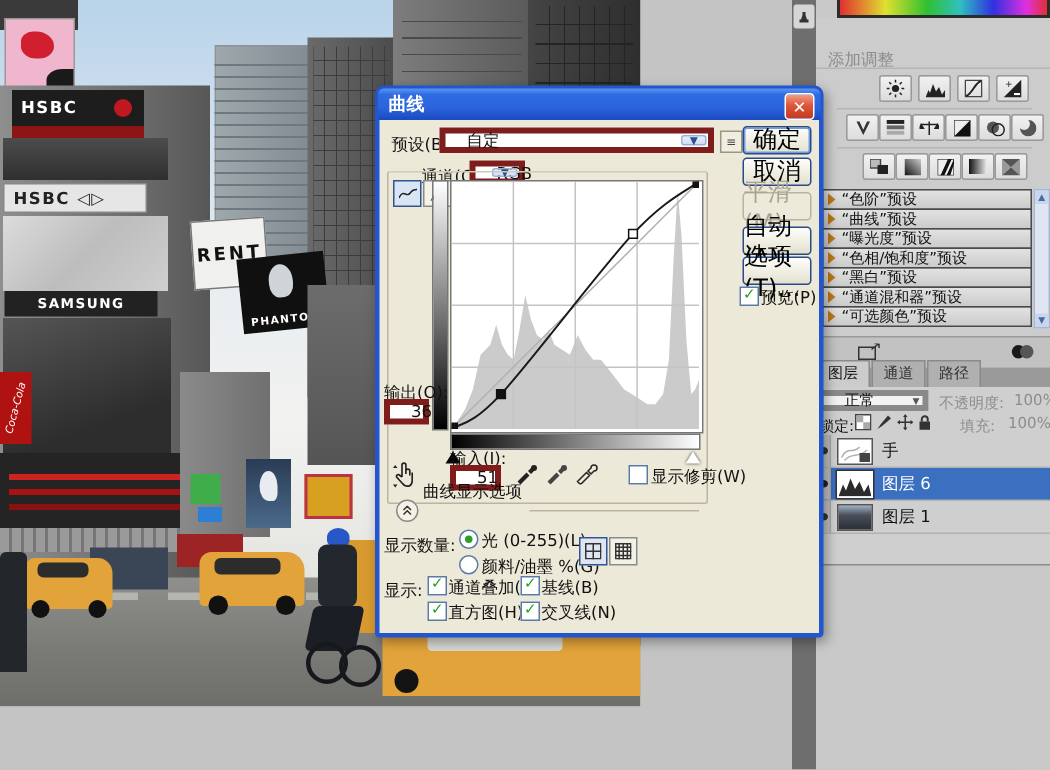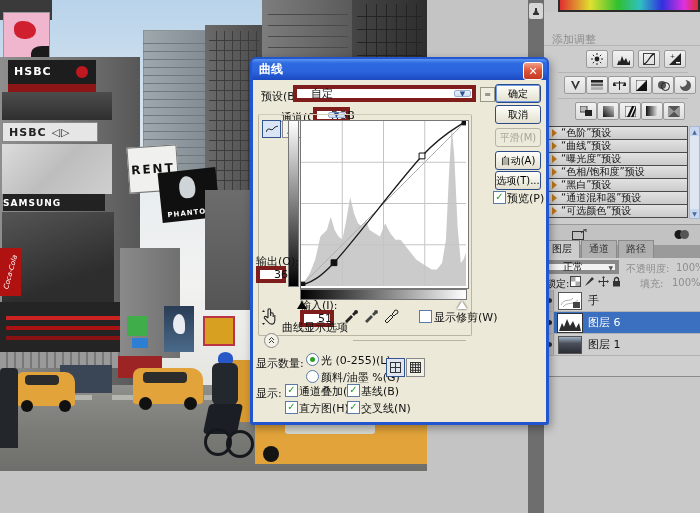--- a/index.html
+++ b/index.html
@@ -32,21 +32,21 @@
   
   #dialog{left:250px;top:57px;width:293px;height:362px;border:3px solid #2156cf;border-radius:6px 6px 3px 3px;
           background:#ece9d8;box-shadow:2px 3px 8px rgba(0,0,0,.35)}
   #titlebar{position:absolute;left:-1px;top:-1px;right:-1px;height:21px;border-radius:4px 4px 0 0;
       background:linear-gradient(180deg,#5a96f2 0%,#2e6ae0 20%,#2b64dd 60%,#1b49c0 100%);
       display:flex;align-items:center;color:#fff;font-weight:bold;font-size:12px;padding-left:7px;box-sizing:border-box}
   #closebtn{position:absolute;right:3px;top:2px;width:18px;height:16px;border-radius:3px;border:1px solid #fff;
       background:linear-gradient(180deg,#f0a088,#e0563a 45%,#c23a22);color:#fff;font-size:11px;font-weight:bold;
       display:flex;align-items:center;justify-content:center;line-height:1}
   #dbody{position:absolute;left:0;top:20px;right:0;bottom:0;font-size:11px}
-  .xpbtn{position:absolute;width:44px;height:17px;border:1px solid #2a4a88;border-radius:3px;font-size:10px;
+  .xpbtn{position:absolute;width:44px;height:17px;border:1px solid #2a4a88;border-radius:3px;font-size:16px;
       background:linear-gradient(#fefefc,#f2f1e6 45%,#e3e0cf);display:flex;align-items:center;justify-content:center;color:#000}
   .xpbtn.def{box-shadow:0 0 0 1px #6f9be8 inset}
   .xpbtn.dis{color:#a8a494;border-color:#b8b4a4;background:#eceadb}
   .field{position:absolute;border:4px solid #7f1d1d;background:#fff;font-size:11px;display:flex;align-items:center;padding-left:14px;box-sizing:border-box}
   .ddarrow{position:absolute;right:1px;top:1px;bottom:1px;width:15px;background:linear-gradient(#e8f0fd,#cfdcf5);
       border:1px solid #9ab0d0;border-radius:2px;display:flex;align-items:center;justify-content:center;font-size:7px;color:#2a4f8f}
   .cb{position:absolute;width:11px;height:11px;background:#fff;border:1px solid #5a7aa8;font-size:10px;line-height:10px;
       color:#1fa01f;font-weight:bold;text-align:center}
   .radio{position:absolute;width:11px;height:11px;border-radius:50%;background:#fff;border:1px solid #5a7aa8}
   .radio.on::after{content:"";position:absolute;left:2.5px;top:2.5px;width:5px;height:5px;border-radius:50%;background:#2aa02a}
@@ -75,21 +75,21 @@
   </div>
   <div style="left:0;top:57px;width:140px;height:330px;background:linear-gradient(90deg,#8e8e8e,#6f6f6f 60%,#575757)"></div>
   <div style="left:8px;top:60px;width:88px;height:24px;background:#1d1d1d">
     <span class="signtext" style="position:absolute;left:6px;top:5px;font-size:11px">HSBC</span>
     <div style="position:absolute;right:8px;top:6px;width:12px;height:12px;background:#c01820;border-radius:50%"></div>
     <div style="position:absolute;left:0;bottom:-8px;width:88px;height:8px;background:#8c1616"></div>
   </div>
   <div style="left:2px;top:92px;width:110px;height:28px;background:linear-gradient(#4c4c4c,#2f2f2f)"></div>
   <div style="left:2px;top:122px;width:96px;height:20px;background:#e6e6e6;border:1px solid #888;color:#222;font-weight:bold;font-size:11px;letter-spacing:1px;display:flex;align-items:center;padding-left:6px;box-sizing:border-box"><span>HSBC</span>&nbsp;◁▷</div>
   <div style="left:2px;top:144px;width:110px;height:50px;background:linear-gradient(135deg,#dcdcdc,#bdbdbd 50%,#cfcfcf)"></div>
-  <div style="left:3px;top:194px;width:102px;height:17px;background:#222;display:flex;align-items:center;justify-content:flex-start">
+  <div style="left:3px;top:194px;width:102px;height:17px;background:#222;display:flex;align-items:center;justify-content:center">
     <span class="signtext" style="font-size:9px">SAMSUNG</span>
   </div>
   <div style="left:2px;top:212px;width:112px;height:95px;background:linear-gradient(160deg,#555,#2d2d2d 70%)"></div>
   <div style="left:0;top:248px;width:21px;height:48px;background:#b01212;display:flex;align-items:center;justify-content:center">
     <span style="color:#fff;font-size:7px;transform:rotate(-75deg);white-space:nowrap;font-style:italic">Coca-Cola</span>
   </div>
   <div style="left:0;top:302px;width:140px;height:58px;background:#242424">
     <div style="left:6px;top:14px;width:120px;height:4px;background:#c22;box-shadow:0 10px 0 #a11,0 20px 0 #811"></div>
   </div>
   <div style="left:0;top:352px;width:120px;height:16px;background:repeating-linear-gradient(90deg,#9a9a9a 0 6px,#777 6px 8px)"></div>

